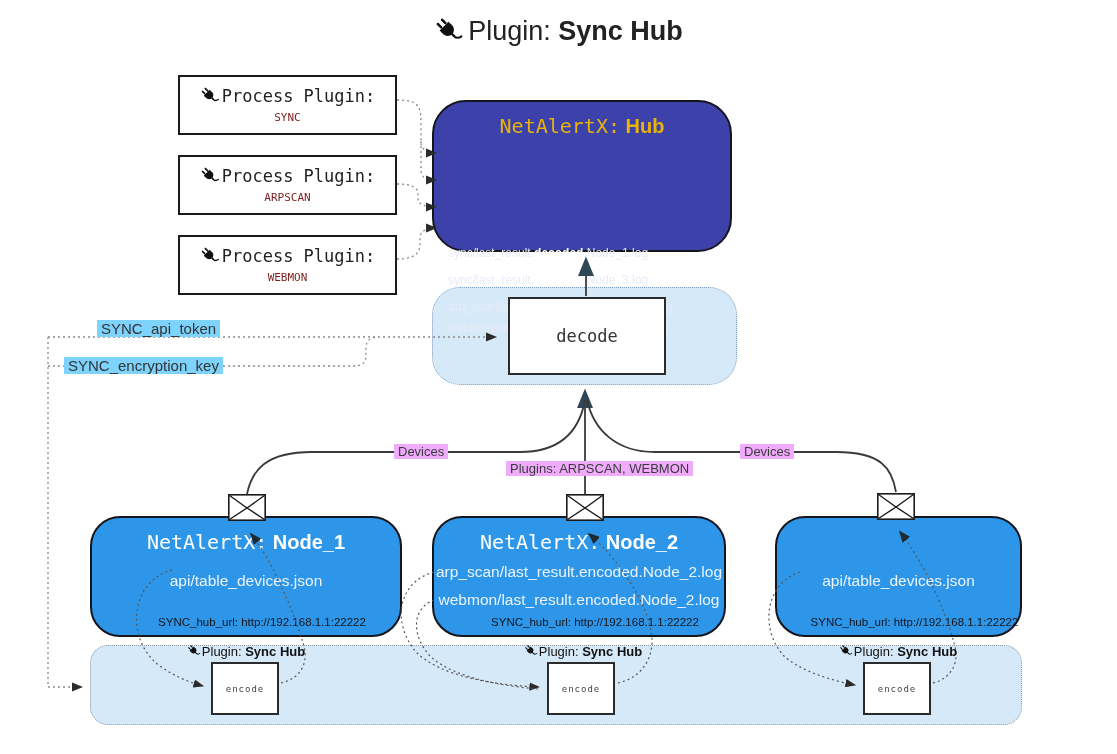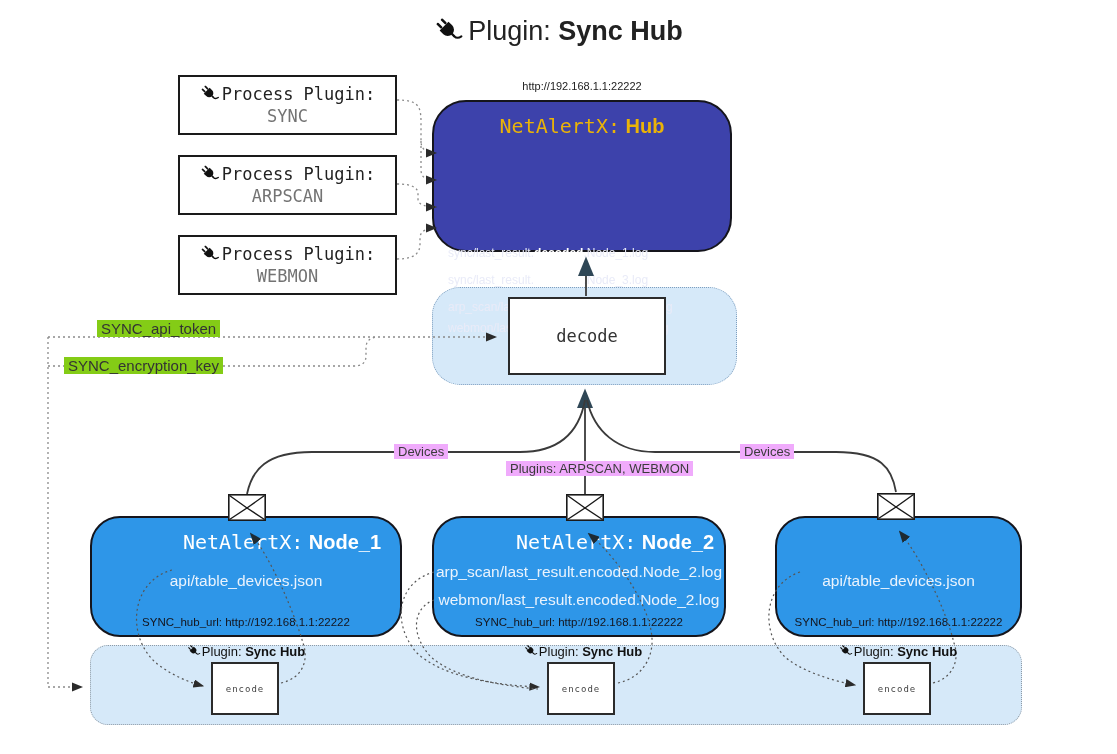--- a/index.html
+++ b/index.html
@@ -24,42 +24,42 @@
   .hub-title{position:absolute;top:12px;left:0;width:100%;text-align:center;font-size:20px;color:#eab308;}
   .hub-title b{font-family:"Liberation Sans",sans-serif;font-weight:bold;}
   .hub-log{position:absolute;left:14px;font-size:12px;color:#e9ebf8;white-space:nowrap;}
   .hub-log b{color:#fff;}
 
   
   .pbox{width:219px;height:60px;left:178px;background:#fff;border:2px solid #1a1a1a;box-sizing:border-box;
         display:flex;flex-direction:column;justify-content:space-evenly;align-items:center;z-index:1;}
   .pbox .l1{font-size:17px;color:#222;display:flex;align-items:center;}
   .pbox .plug{width:20px;height:20px;margin-right:2px;}
-  .pbox .l2{font-size:17px;color:#737373;margin-top:-4px;}
+  .pbox .l2{font-size:11px;color:#7f1d1d;margin-top:-4px;}
 
   
   .panel{background:var(--panel-bg);box-sizing:border-box;z-index:0;}
   .decode-panel{left:432px;top:287px;width:305px;height:98px;border:1.6px dotted #7f9fbf;border-radius:28px;}
   .decode-box{left:508px;top:297px;width:158px;height:78px;background:#fff;border:2px solid #2b2b2b;
               box-sizing:border-box;display:flex;align-items:center;justify-content:center;
               font-size:17px;color:#333;z-index:1;}
 
   
-  .chip{background:#84cc16;padding:0 4px;font-size:15px;color:#333;white-space:nowrap;z-index:3;}
+  .chip{background:#7dd3fc;padding:0 4px;font-size:15px;color:#333;white-space:nowrap;z-index:3;}
 
   
   .edge-label{background:#f0abfc;padding:0 4px;font-size:13px;color:#3b3b3b;white-space:nowrap;z-index:3;}
 
   
   .node{height:121px;top:516px;background:var(--node-bg);border:2.5px solid #15151c;border-radius:30px;
         box-sizing:border-box;z-index:1;}
-  .node-title{position:absolute;top:12px;left:0;width:100%;text-align:center;font-size:20px;color:#fff;white-space:nowrap;padding-left:36px;}
+  .node-title{position:absolute;top:12px;left:0;width:100%;text-align:center;font-size:20px;color:#fff;white-space:nowrap;}
   .node-title b{font-family:"Liberation Sans",sans-serif;font-weight:bold;}
   .node-file{position:absolute;left:0;width:100%;text-align:center;font-size:15.5px;color:#eaf3fd;white-space:nowrap;}
-  .node-hub-url{position:absolute;left:0;bottom:7px;width:100%;text-align:center;font-size:11.5px;color:#15151c;}
+  .node-hub-url{position:absolute;left:16px;bottom:7px;width:100%;text-align:center;font-size:11.5px;color:#15151c;}
 
   
   .envelope{width:38px;height:27px;z-index:3;}
 
   
   .encode-panel{left:90px;top:645px;width:932px;height:80px;border:1.6px dotted #8f9aa5;border-radius:18px;}
   .encode-box{top:662px;width:68px;height:53px;background:#fff;border:2px solid #2b2b2b;box-sizing:border-box;
               display:flex;align-items:center;justify-content:center;z-index:1;}
   .encode-box span{font-family:"DejaVu Sans Mono","Liberation Mono",monospace;font-size:9px;letter-spacing:1px;color:#444;}
   .enc-label{top:644px;width:200px;text-align:center;font-size:13px;color:#111;z-index:3;white-space:nowrap;}
@@ -92,21 +92,20 @@
 
   <div class="abs panel decode-panel"></div>
   <div class="abs panel encode-panel"></div>
 
   <div class="abs title">
     <svg class="plug">
         <use href="#plug"></use>
       </svg><span>Plugin:</span>&nbsp;<b>Sync Hub</b>
   </div>
 
-  <div class="abs hub-url mono" style="font-family:'Liberation Sans',sans-serif;">http://192.168.1.1:22222</div>
   <div class="abs hub">
     <div class="hub-title"><span class="mono">NetAlertX:</span>&nbsp;<b>Hub</b></div>
     <div class="hub-log" style="top:144px"><span>sync/last_result.</span><b>decoded</b><span>.Node_1.log</span></div>
     <div class="hub-log" style="top:171px"><span>sync/last_result.</span><b>decoded</b><span>.Node_3.log</span></div>
     <div class="hub-log" style="top:198px"><span>arp_scan/last_result.</span><b>decoded</b><span>.Node_2.log</span></div>
     <div class="hub-log" style="top:219px"><span>webmon/last_result.</span><b>decoded</b><span>.Node_2.log</span></div>
   </div>
 
   <div class="abs pbox mono" style="top:75px">
     <div class="l1">

